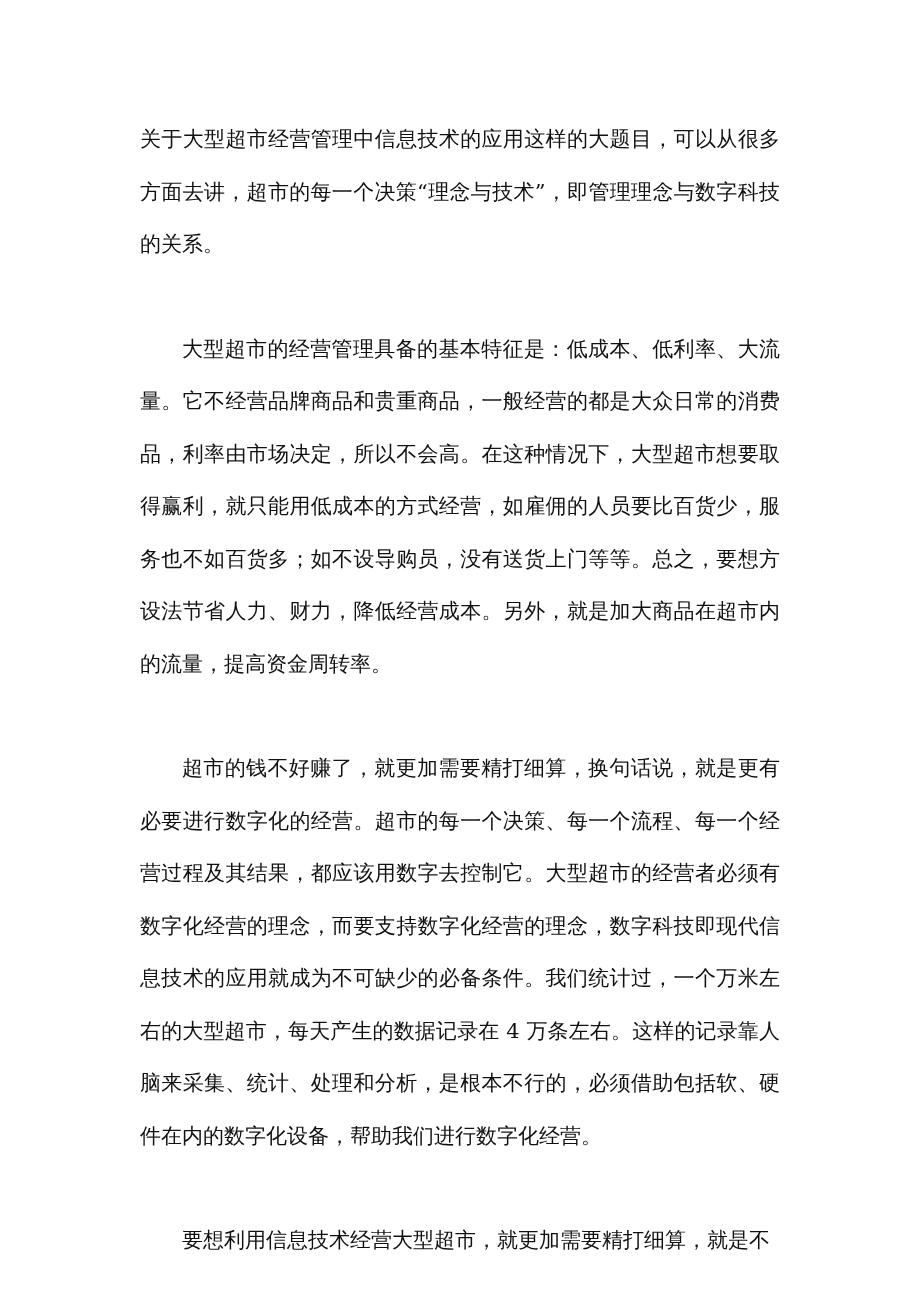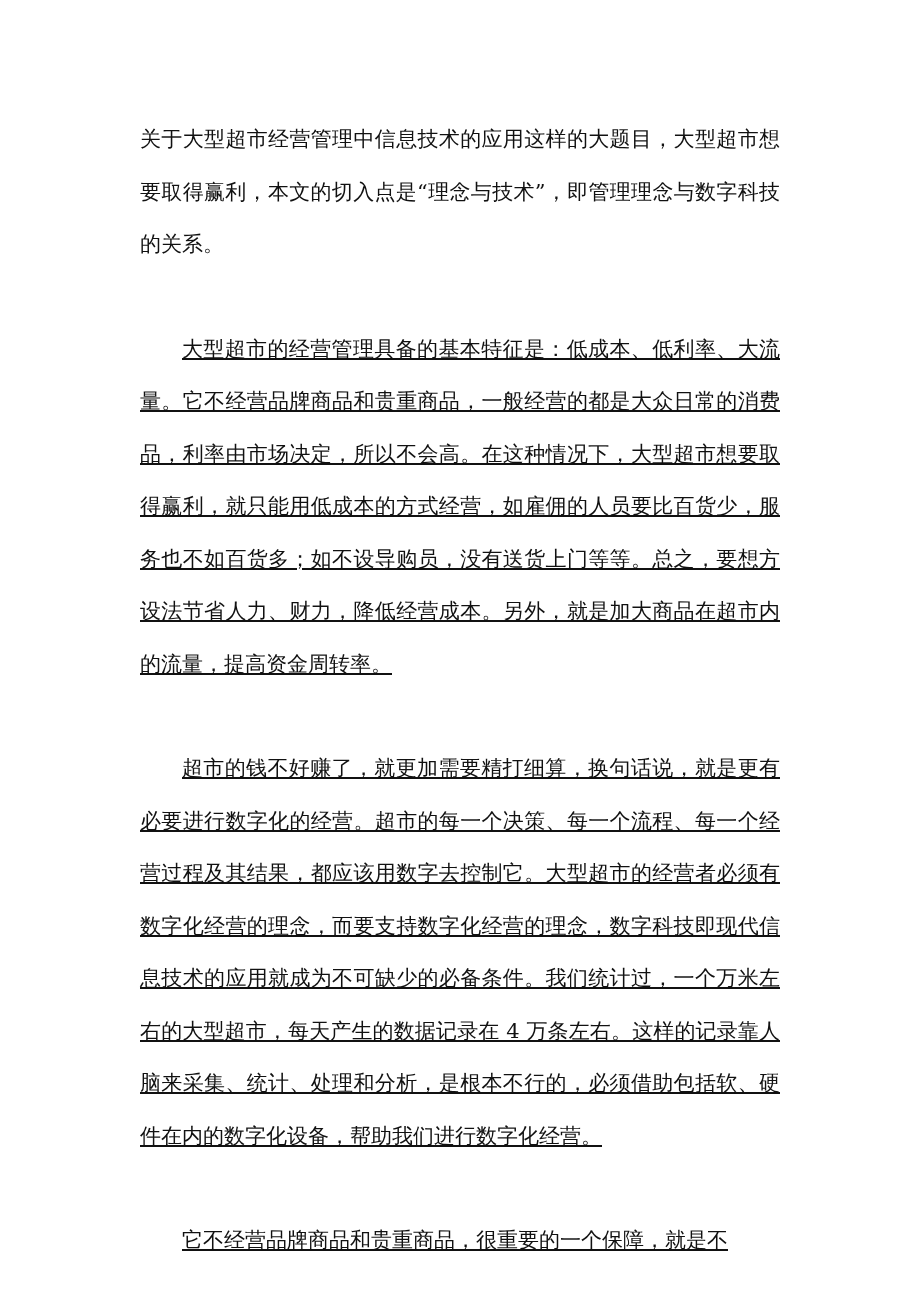--- a/index.html
+++ b/index.html
@@ -14,23 +14,23 @@
       line-height: 52.5px;
       color: #111111;
     }
     .para {
       margin: 0 0 52px 0;
       text-align: justify;
       text-justify: inter-character;
       word-break: break-all;
       line-break: anywhere;
     }
-    .para.indent { text-indent: 42px; text-decoration: underline; }
+    .para.indent { text-indent: 42px; }
   </style>
 </head>
 <body>
 
 <div class="page">
-  <p class="para">关于大型超市经营管理中信息技术的应用这样的大题目，大型超市想要取得赢利，本文的切入点是“理念与技术”，即管理理念与数字科技的关系。</p>
+  <p class="para">关于大型超市经营管理中信息技术的应用这样的大题目，可以从很多方面去讲，超市的每一个决策“理念与技术”，即管理理念与数字科技的关系。</p>
   <p class="para indent">大型超市的经营管理具备的基本特征是：低成本、低利率、大流量。它不经营品牌商品和贵重商品，一般经营的都是大众日常的消费品，利率由市场决定，所以不会高。在这种情况下，大型超市想要取得赢利，就只能用低成本的方式经营，如雇佣的人员要比百货少，服务也不如百货多；如不设导购员，没有送货上门等等。总之，要想方设法节省人力、财力，降低经营成本。另外，就是加大商品在超市内的流量，提高资金周转率。</p>
   <p class="para indent">超市的钱不好赚了，就更加需要精打细算，换句话说，就是更有必要进行数字化的经营。超市的每一个决策、每一个流程、每一个经营过程及其结果，都应该用数字去控制它。大型超市的经营者必须有数字化经营的理念，而要支持数字化经营的理念，数字科技即现代信息技术的应用就成为不可缺少的必备条件。我们统计过，一个万米左右的大型超市，每天产生的数据记录在 4 万条左右。这样的记录靠人脑来采集、统计、处理和分析，是根本不行的，必须借助包括软、硬件在内的数字化设备，帮助我们进行数字化经营。</p>
-  <p class="para indent">它不经营品牌商品和贵重商品，很重要的一个保障，就是不</p>
+  <p class="para indent">要想利用信息技术经营大型超市，就更加需要精打细算，就是不</p>
 </div>
 
 </body></html>

